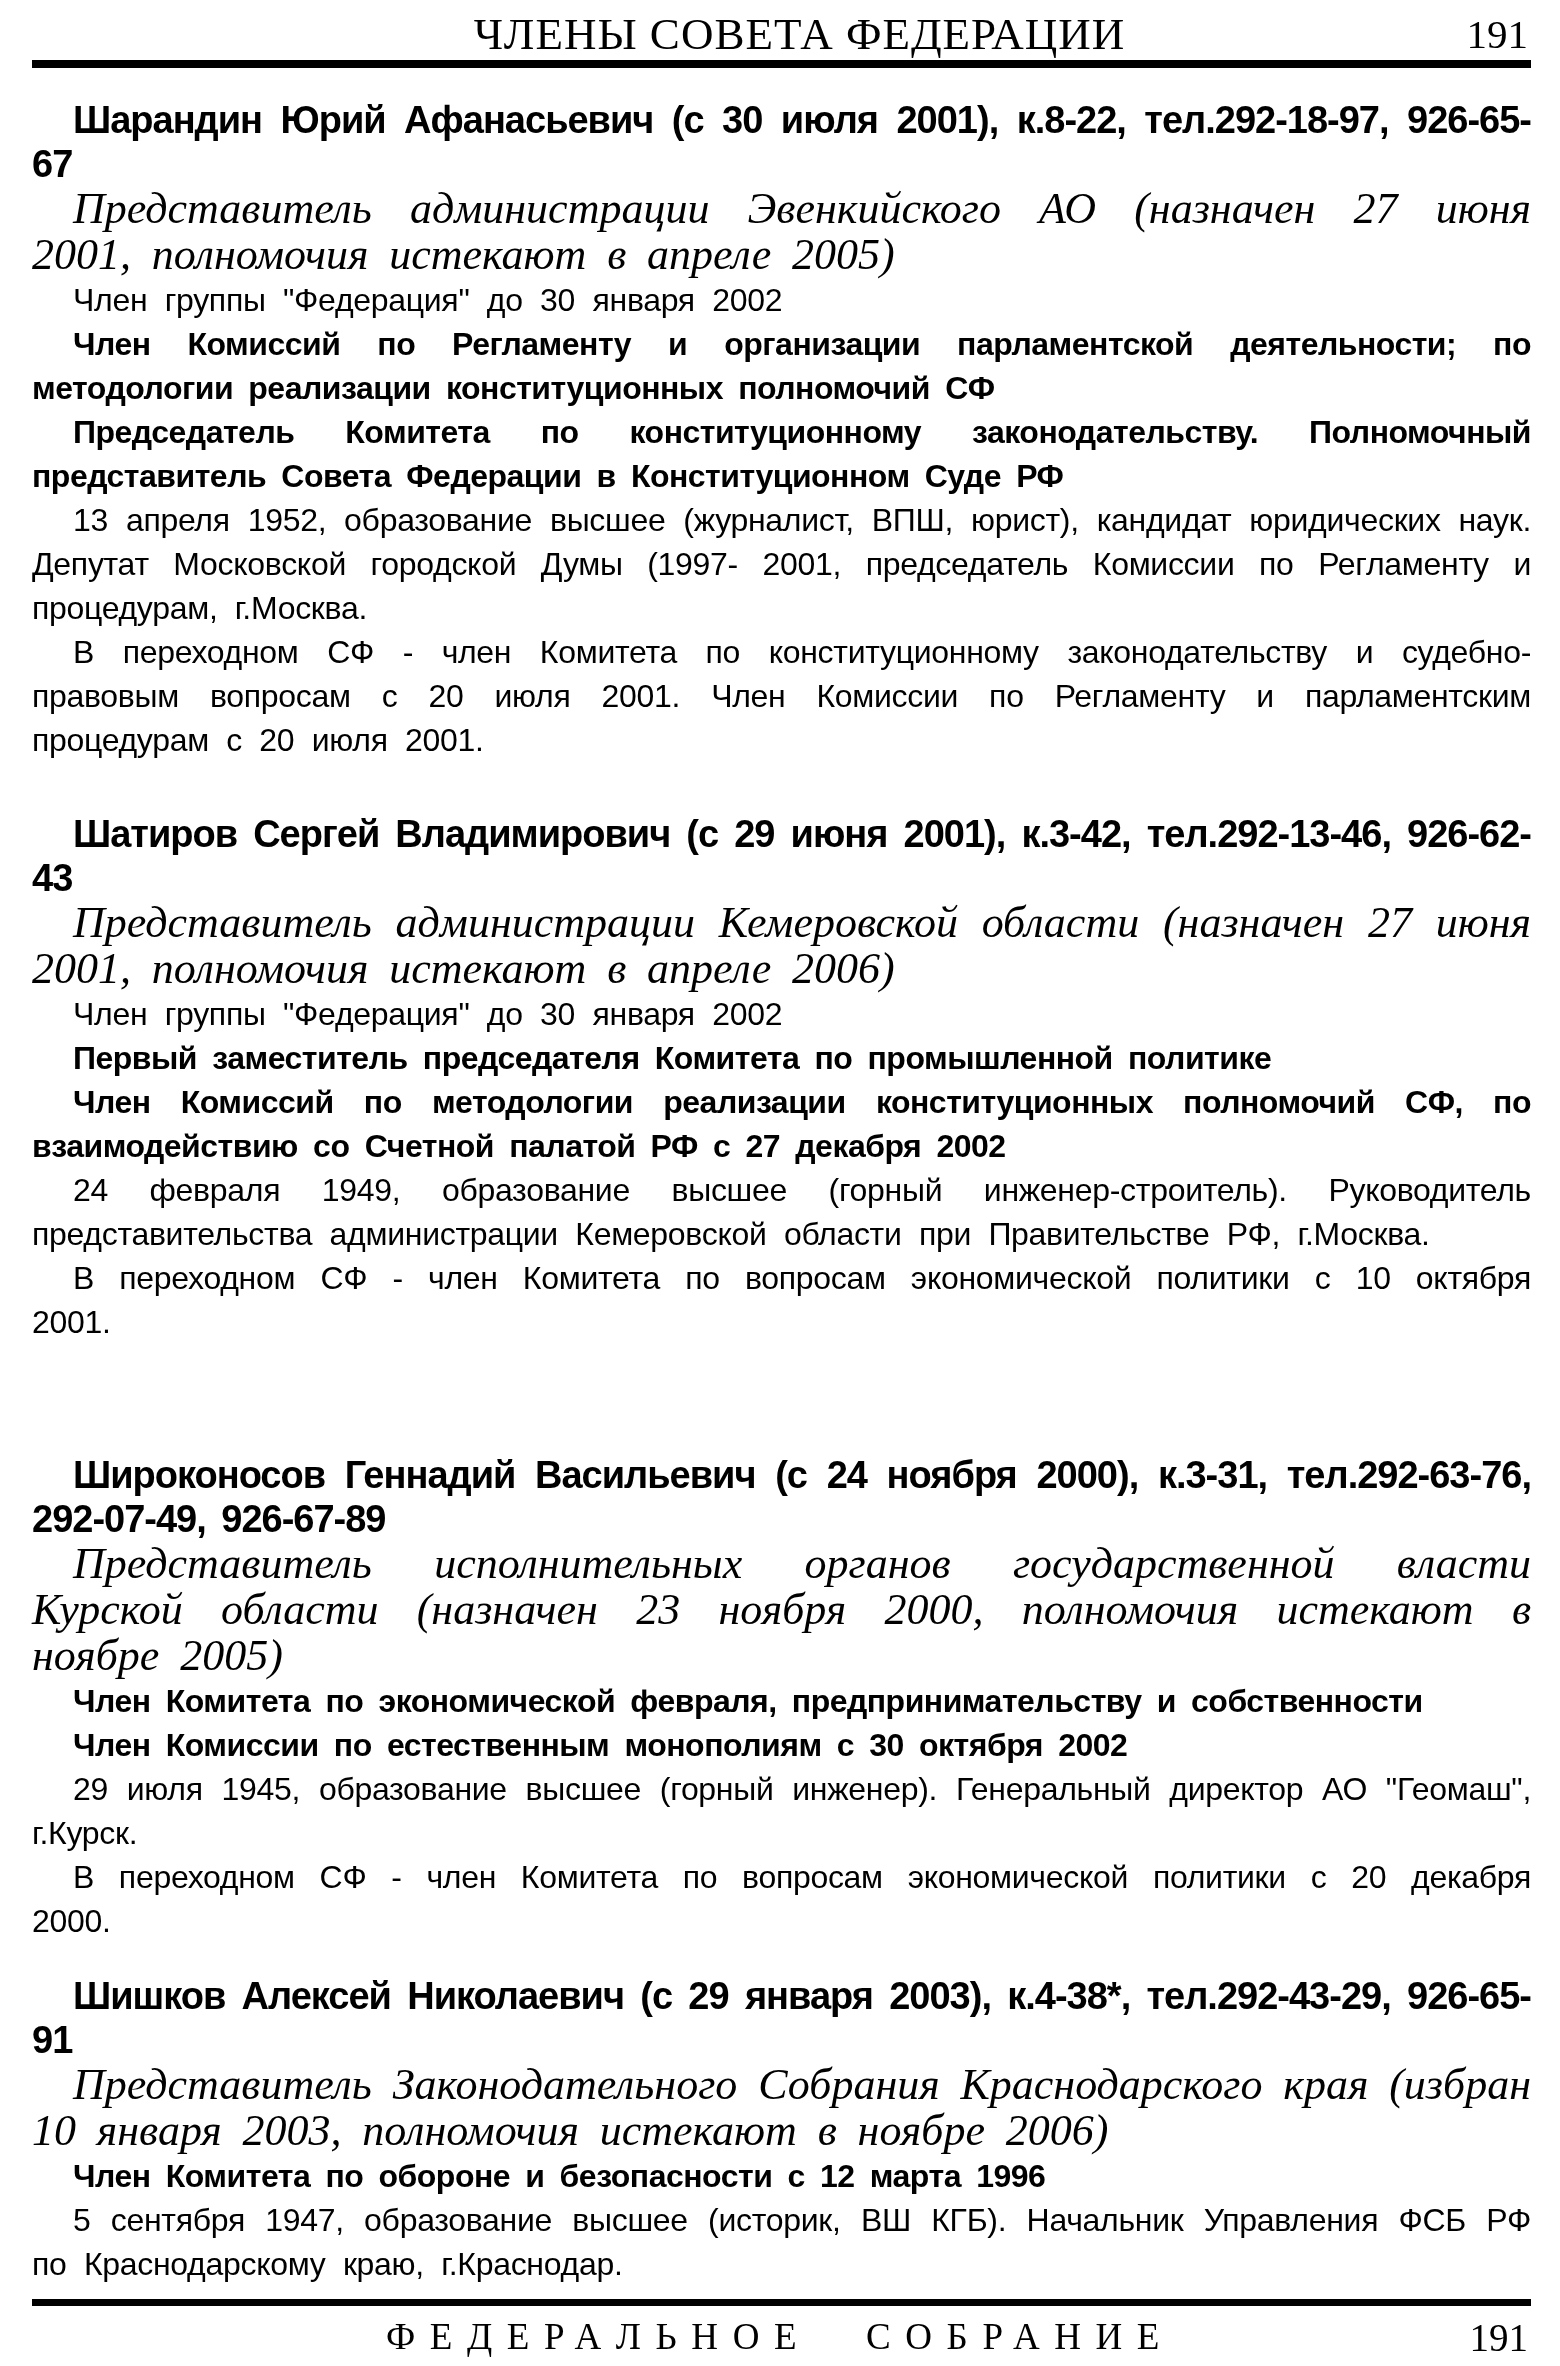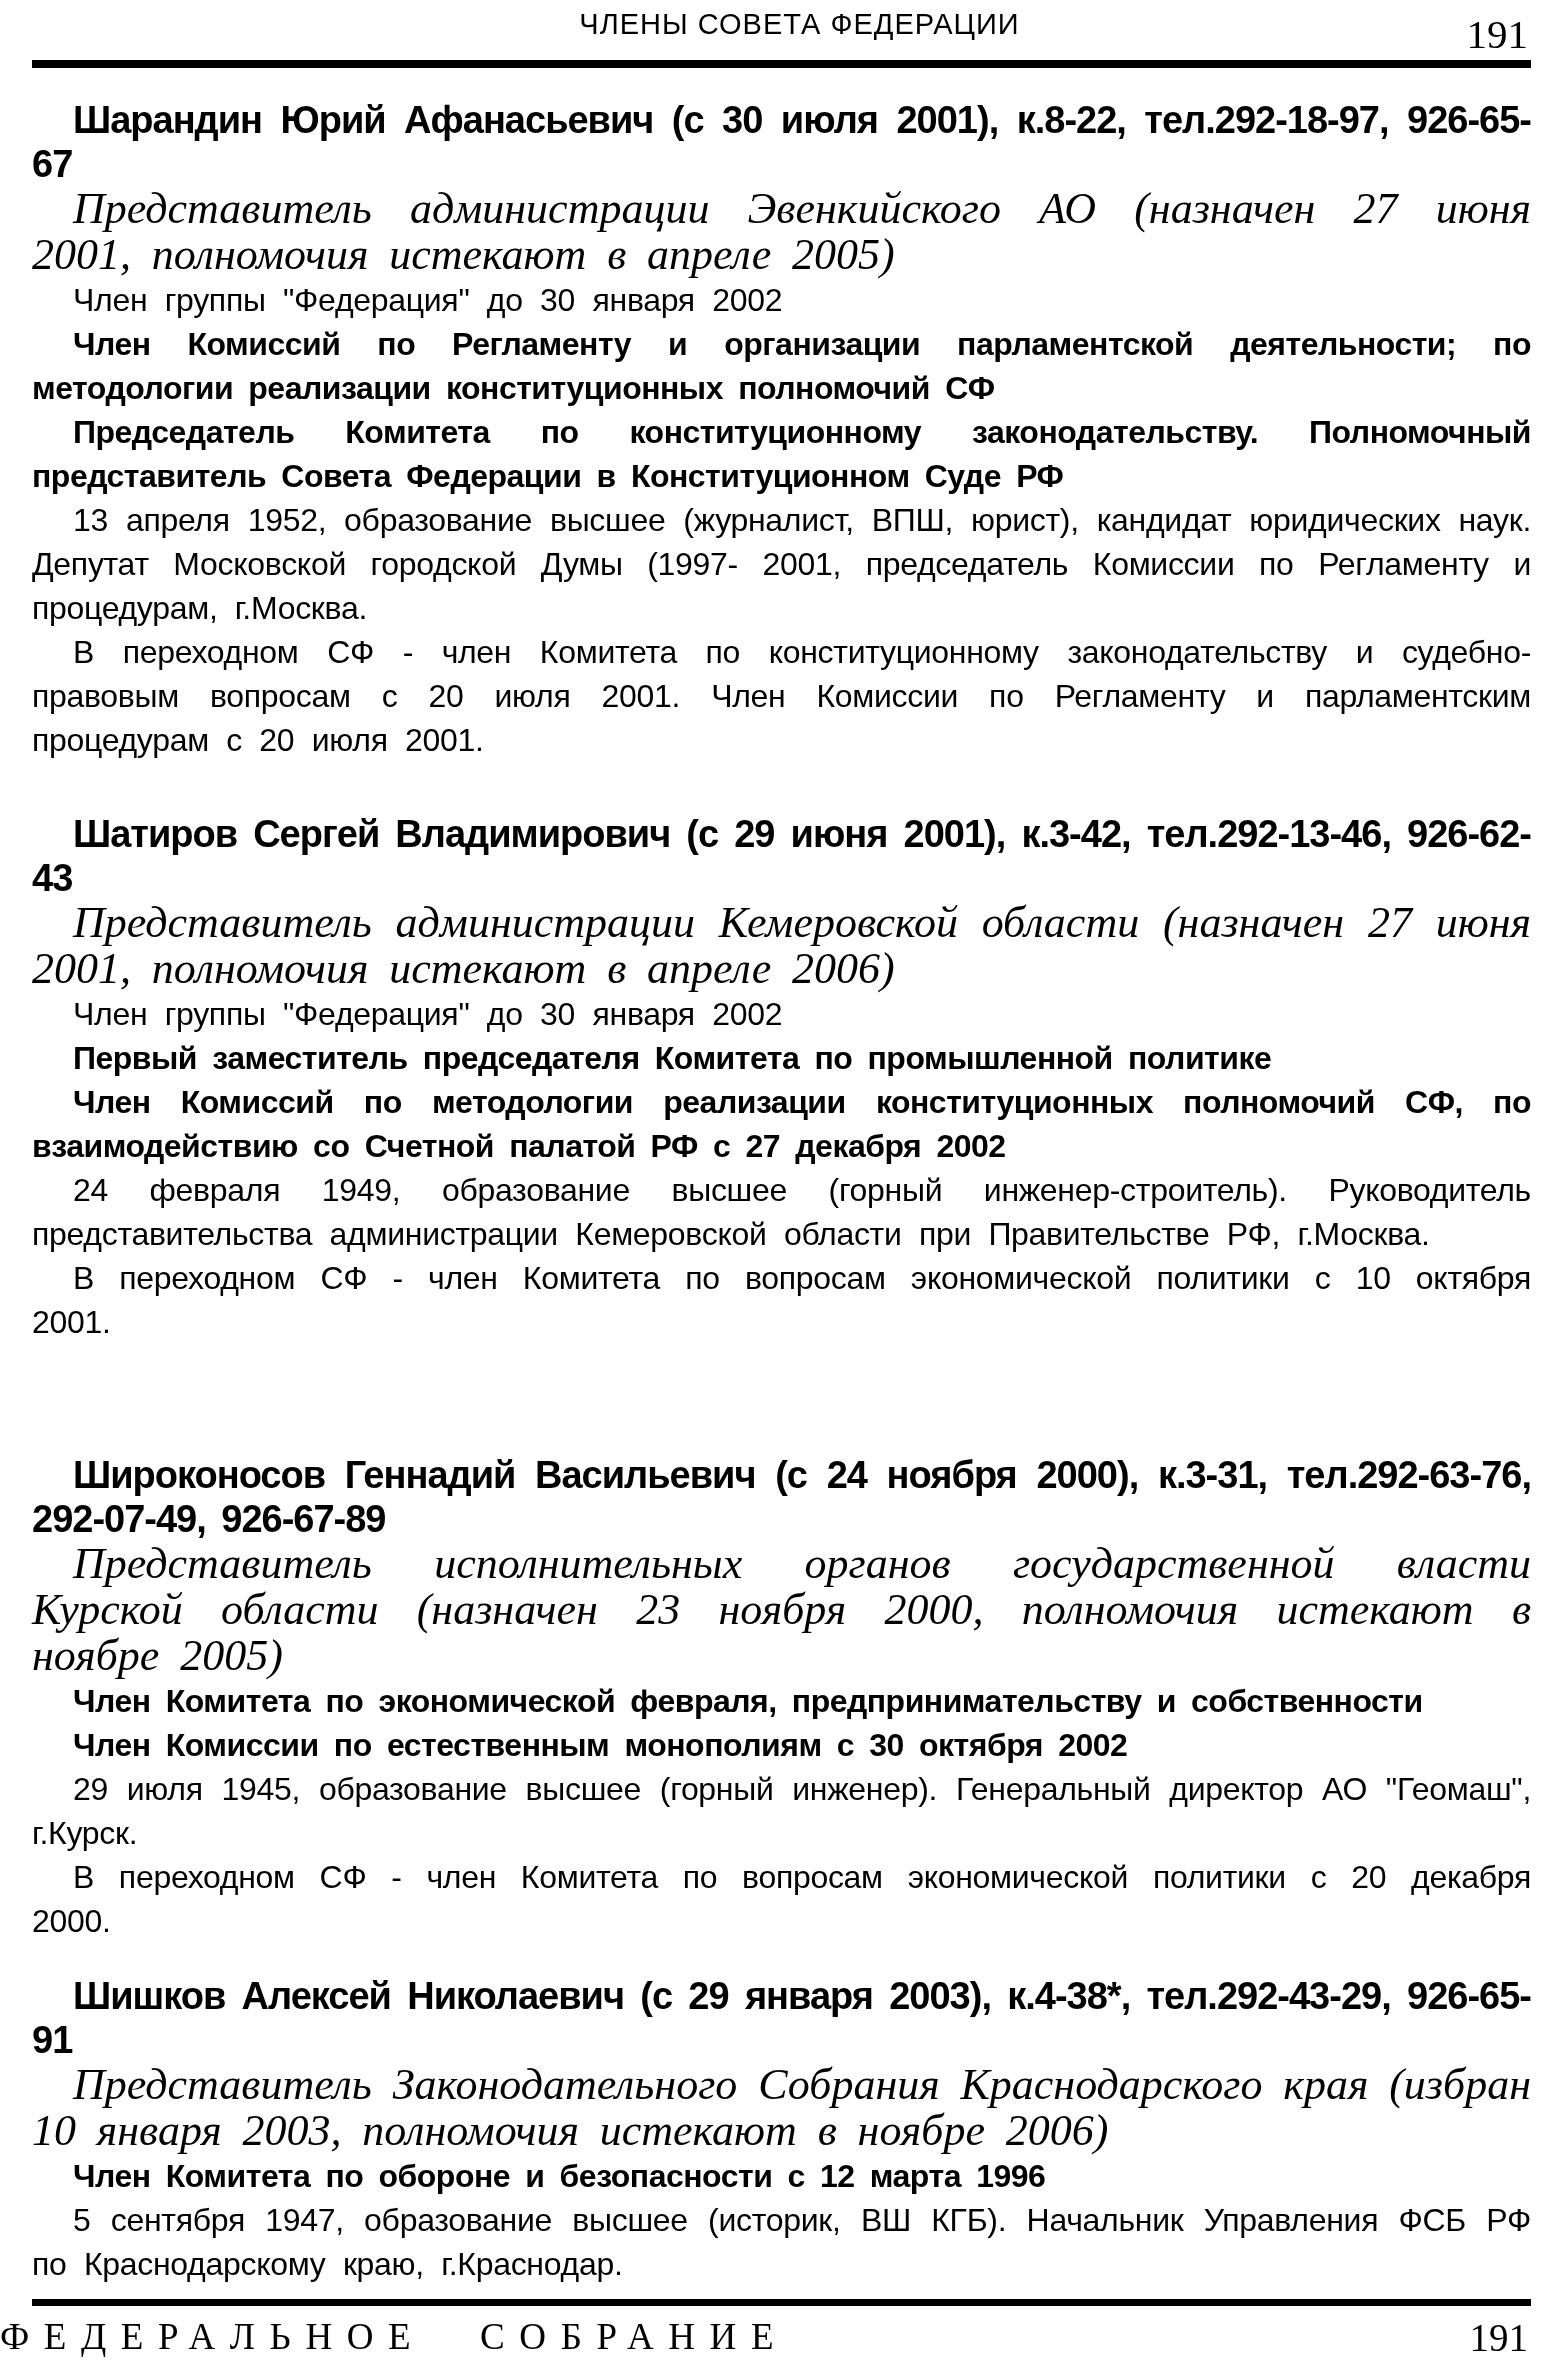--- a/index.html
+++ b/index.html
@@ -12,22 +12,22 @@
     color: #000000;
     font-family: "Liberation Sans", sans-serif;
     overflow: hidden;
   }
 
   
   .running-title {
     position: absolute;
     top: 7.8px; left: 0; right: 0;
     text-align: center;
-    font-family: Liberation Sans, sans-serif;
-    font-size: 29px;
+    font-family: Liberation Serif, serif;
+    font-size: 45px;
     letter-spacing: 1px;
     white-space: nowrap;
     padding-left: 39px;
   }
   .header-page-num {
     position: absolute;
     top: 9.8px; right: 32px;
     font-family: "Liberation Serif", serif;
     font-size: 41px;
   }
@@ -81,21 +81,21 @@
     font-style: italic;
     font-size: 44px;
     line-height: 46px;
     word-spacing: 9.8px;
   }
 
   
   .footer-title {
     position: absolute;
     top: 2315px; left: 0; right: 0;
-    text-align: left;
+    text-align: center;
     font-family: "Liberation Serif", serif;
     font-size: 37px;
     letter-spacing: 14.6px;
     word-spacing: 31px;
     white-space: nowrap;
   }
   .footer-page-num {
     position: absolute;
     top: 2315px; right: 32px;
     font-family: "Liberation Serif", serif;

